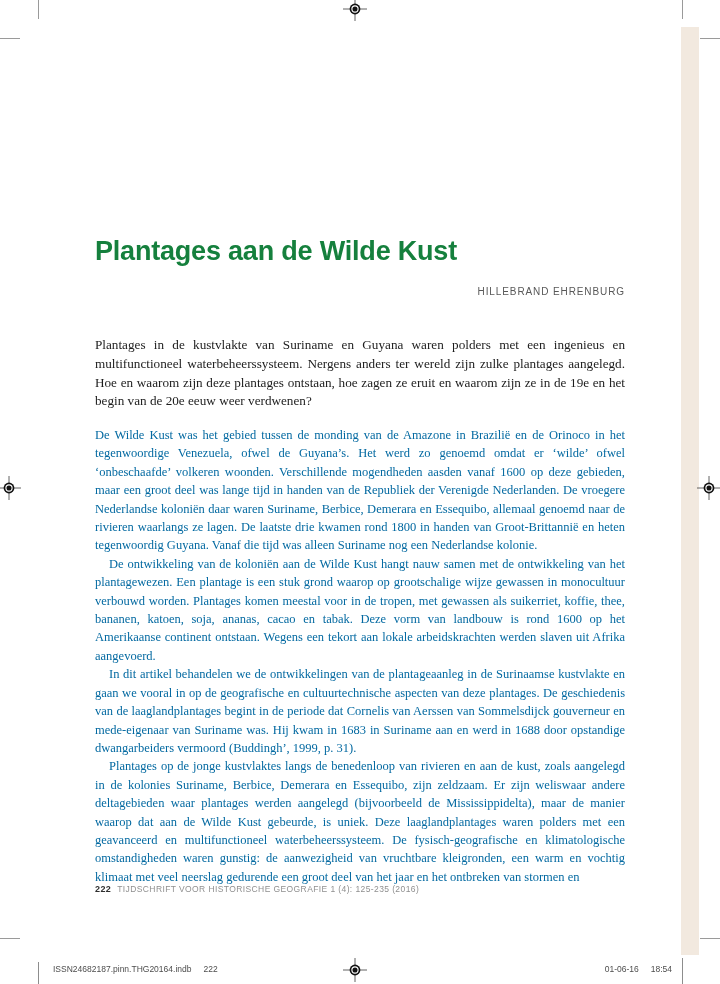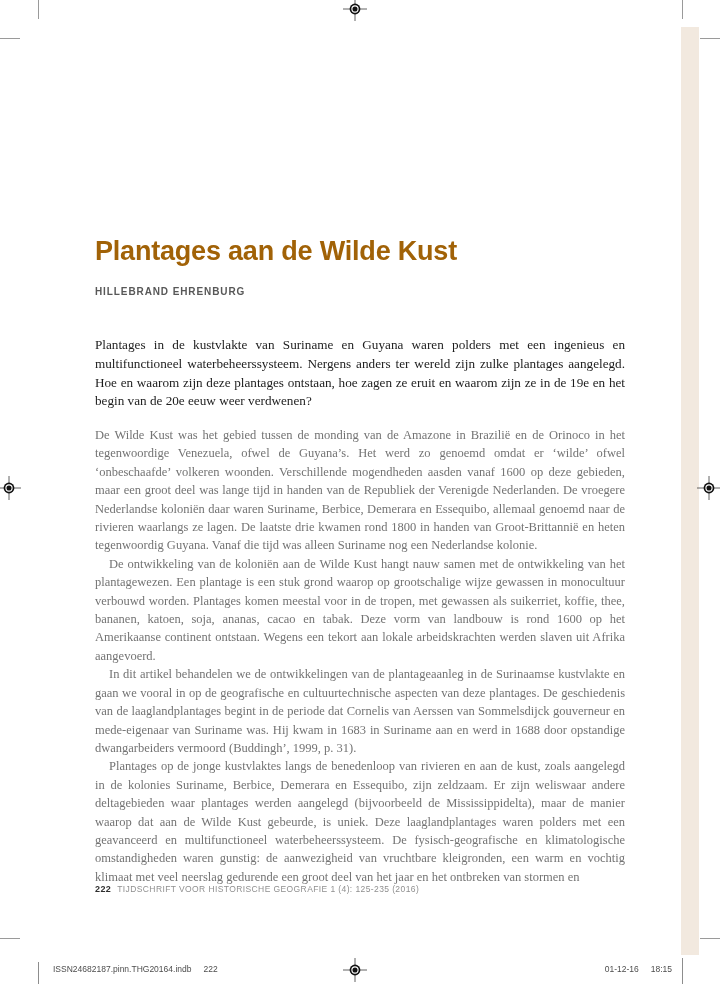--- a/index.html
+++ b/index.html
@@ -32,51 +32,51 @@
 
   
   .content { position: absolute; left: 95px; width: 530px; }
 
   .article-title {
     position: absolute; top: 236px;
     font-family: "Liberation Sans", sans-serif;
     font-size: 27px;
     font-weight: 600;
     letter-spacing: -0.2px;
-    color: #a16207;
+    color: #15803d;
     white-space: nowrap;
   }
 
   .article-author {
     position: absolute; top: 286px;
     width: 530px;
+    text-align: right;
     font-family: "Liberation Sans", sans-serif;
     font-size: 10px;
     letter-spacing: 0.9px;
     color: #585858;
-    font-weight: bold;
   }
 
   .article-intro {
     position: absolute; top: 336px;
     width: 530px;
     font-size: 13.2px;
     font-weight: normal;
     line-height: 18.8px;
     text-align: justify;
     color: #1c1c1c;
   }
 
   .article-body {
     position: absolute; top: 426px;
     width: 530px;
     font-size: 12.5px;
     line-height: 18.4px;
     text-align: justify;
-    color: #737373;
+    color: #0369a1;
   }
   .article-body p.indent { text-indent: 14px; }
 
   .page-footer {
     position: absolute; top: 884px;
     width: 530px;
     font-family: "Liberation Sans", sans-serif;
     font-size: 8.5px;
     letter-spacing: 0.4px;
     white-space: nowrap;
@@ -161,16 +161,16 @@
     </div>
   </div>
 
   <div class="slug-line" style="left:38px;  top:962px; height:22px;"></div>
   <div class="slug-line" style="left:682px; top:958px; height:26px;"></div>
 
   <div class="slug-text slug-left">
     <span>ISSN24682187.pinn.THG20164.indb</span><span class="gap"></span><span>222</span>
   </div>
   <div class="slug-text slug-right">
-    <span>01-12-16</span><span class="gap"></span><span>18:15</span>
+    <span>01-06-16</span><span class="gap"></span><span>18:54</span>
   </div>
 
 </div>
 
 </body></html>

